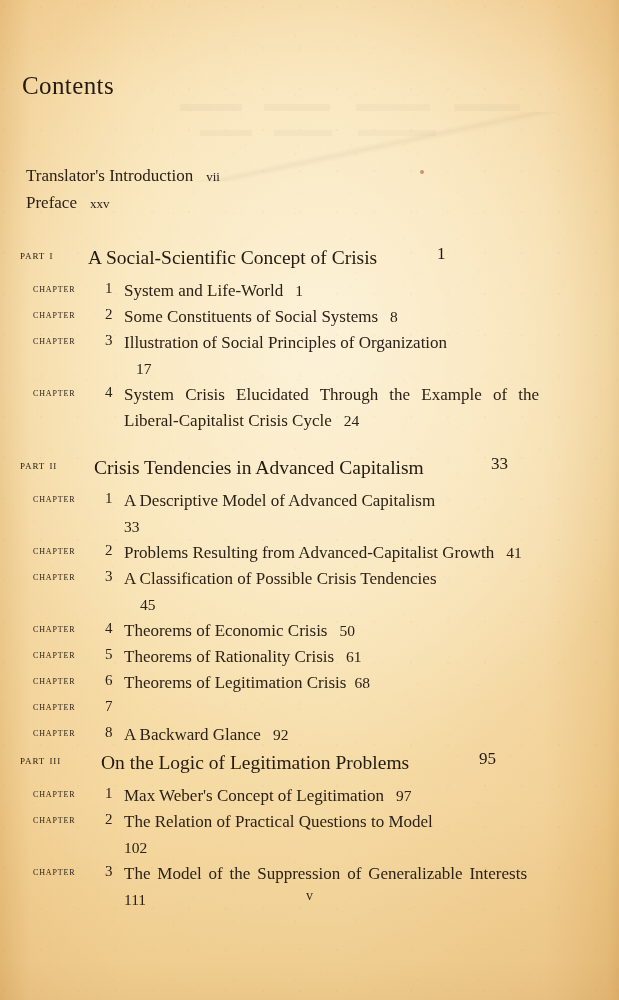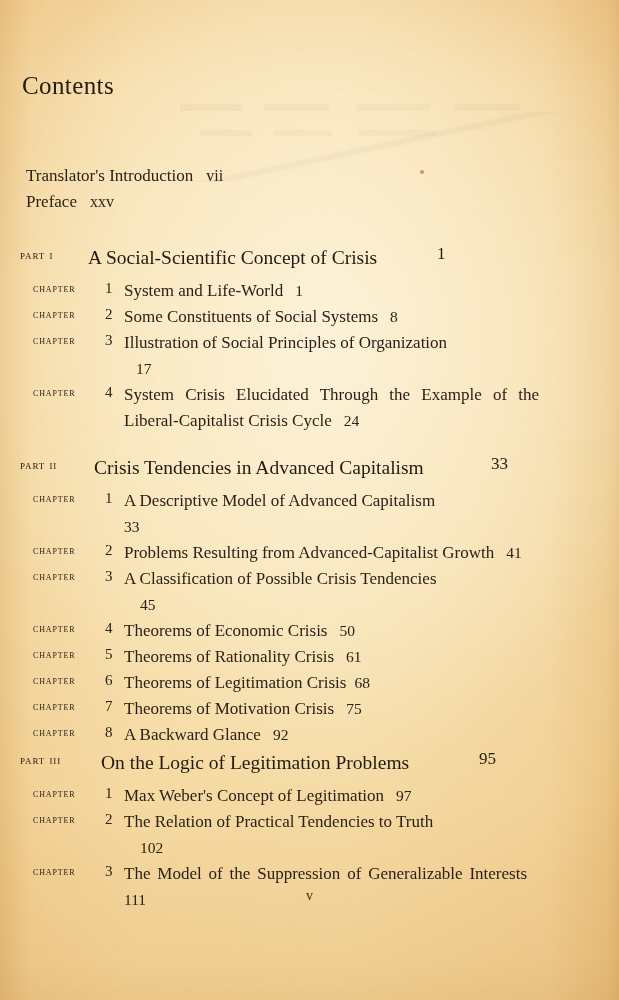--- a/index.html
+++ b/index.html
@@ -126,21 +126,21 @@
   
   .front {
     position: absolute;
     left: 26px;
     top: 163px;
     font-size: 17px;
     line-height: 26px;
     color: #2b2118;
   }
   .front .row { white-space: nowrap; }
-  .front .pg { margin-left: 13px; font-size: 16px; text-align: right; }
+  .front .pg { margin-left: 13px; font-size: 13px; text-align: right; }
 
   
   .part-block { position: absolute; left: 0; width: 552px; }
   #part-1 { top: 243px; }
   #part-2 { top: 453px; }
   #part-3 { top: 748px; }
 
   .part-line {
     position: relative;
     height: 27px;
@@ -322,21 +322,20 @@
 
         <div class="chap">
           <span class="chap-label">CHAPTER</span>
           <span class="chap-num">6</span>
           <div class="chap-body"><span class="t">Theorems of Legitimation Crisis</span><span class="sp-s"></span><span class="pg">68</span></div>
         </div>
 
         <div class="chap">
           <span class="chap-label">CHAPTER</span>
           <span class="chap-num">7</span>
-          <div class="chap-body"><span class="t">Theorems of Motivation Crisis</span><span class="sp-m"></span><span class="pg">75</span></div>
         </div>
 
         <div class="chap">
           <span class="chap-label">CHAPTER</span>
           <span class="chap-num">8</span>
           <div class="chap-body"><span class="t">A Backward Glance</span><span class="sp-m"></span><span class="pg">92</span></div>
         </div>
       </div>
     </div>
 
@@ -350,21 +349,21 @@
       <div class="chapters">
         <div class="chap">
           <span class="chap-label">CHAPTER</span>
           <span class="chap-num">1</span>
           <div class="chap-body"><span class="t">Max Weber's Concept of Legitimation</span><span class="sp-m"></span><span class="pg">97</span></div>
         </div>
 
         <div class="chap">
           <span class="chap-label">CHAPTER</span>
           <span class="chap-num">2</span>
-          <div class="chap-body"><span class="t">The Relation of Practical Tendencies to Truth</span><span class="sp-l"></span><span class="pg">102</span></div>
+          <div class="chap-body"><span class="t">The Relation of Practical Questions to Model</span><span class="sp-l"></span><span class="pg">102</span></div>
         </div>
 
         <div class="chap">
           <span class="chap-label">CHAPTER</span>
           <span class="chap-num">3</span>
           <div class="chap-body just"><span class="t">The Model of the Suppression of Generalizable Interests</span><span class="sp-m"></span><span class="pg">111</span></div>
         </div>
       </div>
     </div>
 

